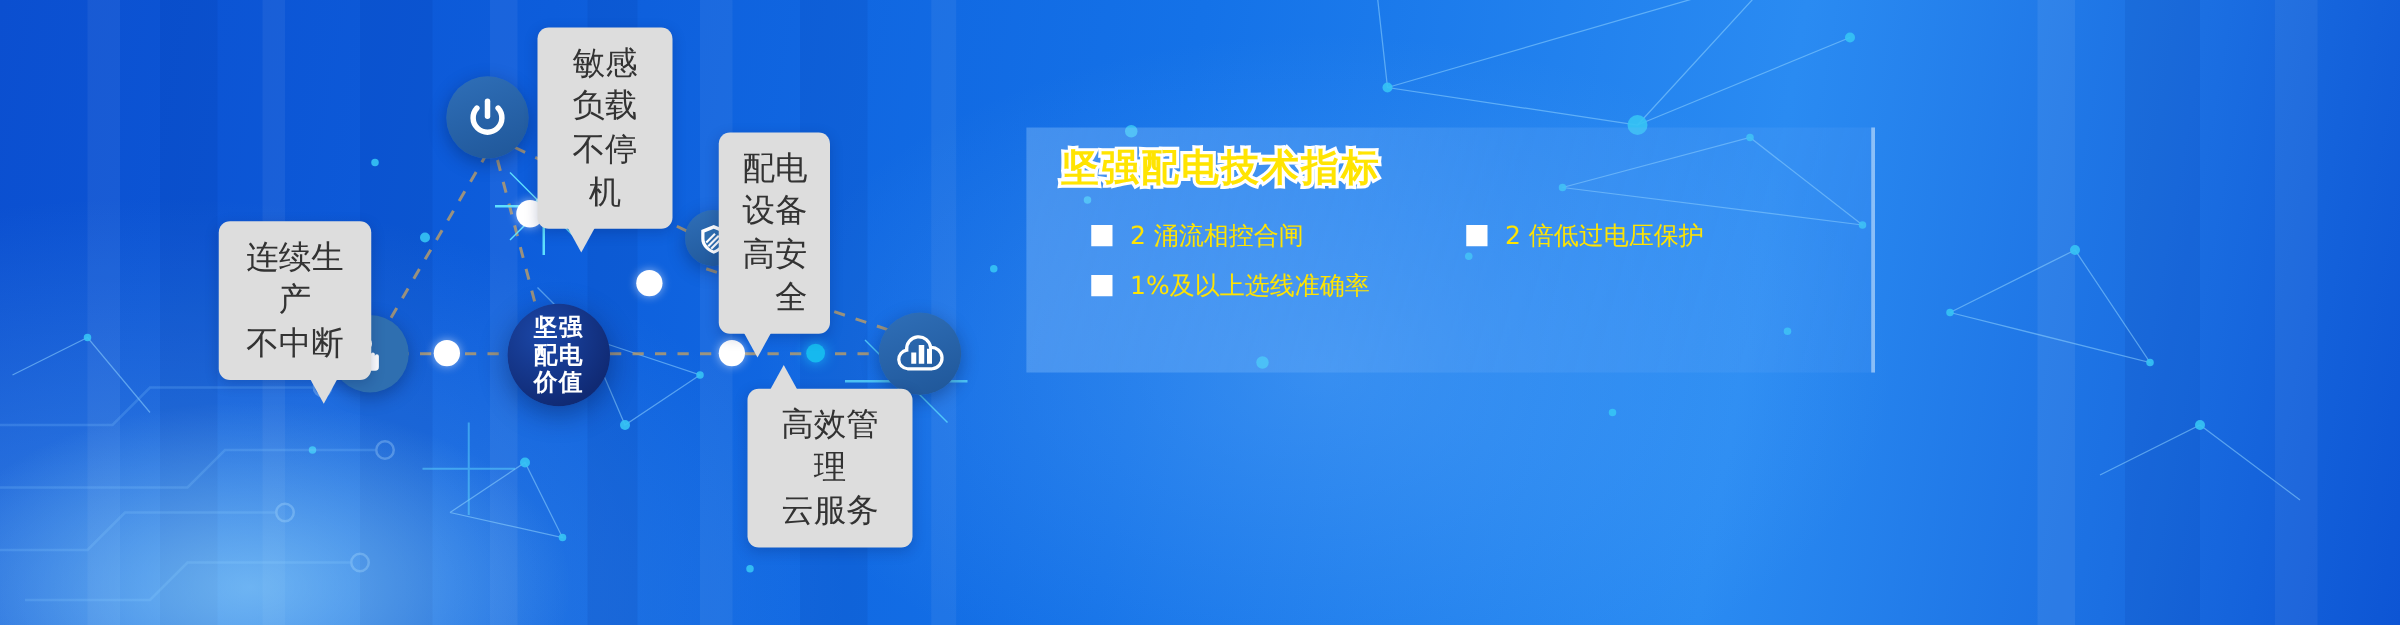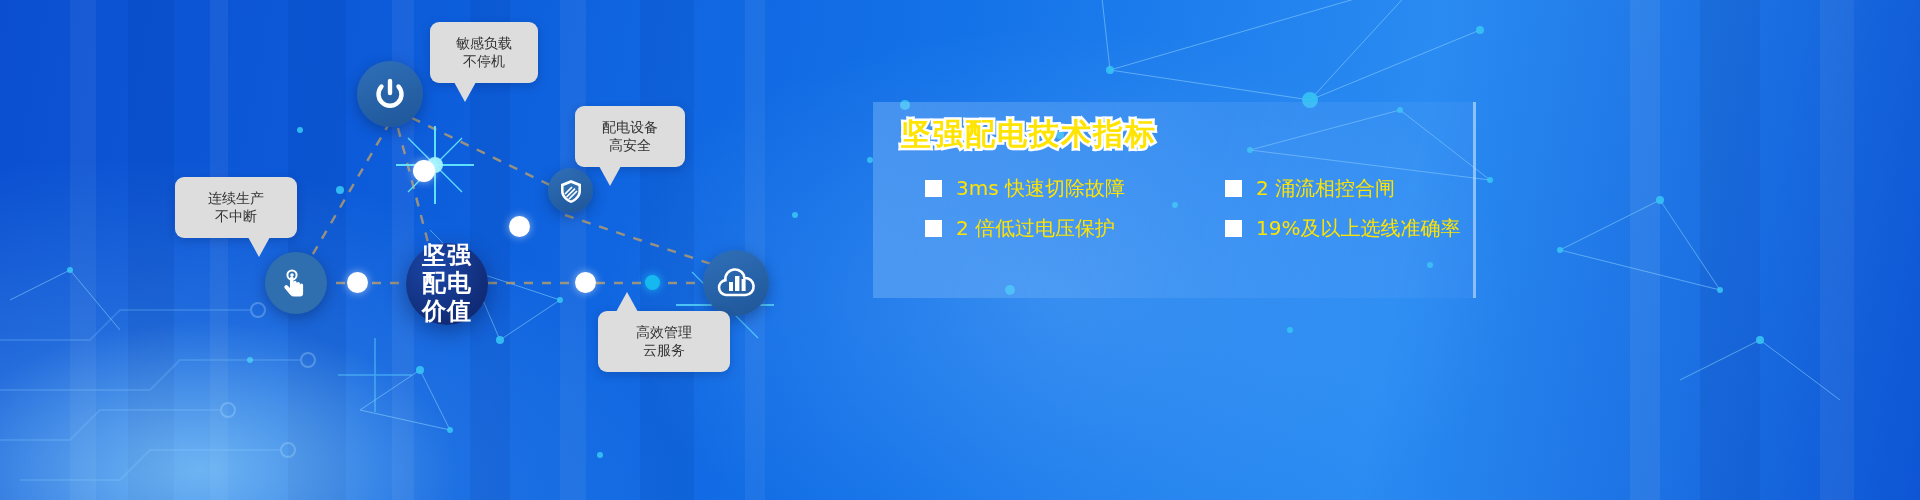--- a/index.html
+++ b/index.html
@@ -22,45 +22,45 @@
     background:radial-gradient(ellipse at center, rgba(160,225,255,.55), rgba(160,225,255,0) 70%);pointer-events:none;}
   .netsvg{position:absolute;inset:0;pointer-events:none;}
 
   
   .diagram{position:absolute;left:0;top:0;width:980px;height:500px;}
   .node{position:absolute;border-radius:50%;display:flex;align-items:center;justify-content:center;}
   .node.icon{background:linear-gradient(160deg,#2f6fb8,#1f5698);box-shadow:0 4px 14px rgba(0,20,60,.35);}
   .node.icon.flat{background:#2f6fb0;}
   .node.center{
     background:radial-gradient(circle at 35% 30%,#1b47a8,#102a74 75%);
-    color:#fff;font-weight:bold;font-size:24px;line-height:1.16;text-align:center;
+    color:#fff;font-weight:bold;font-size:19px;line-height:1.16;text-align:center;
     letter-spacing:1px;box-shadow:0 6px 22px rgba(4,20,70,.45);
   }
   .dot{position:absolute;border-radius:50%;background:#fff;box-shadow:0 0 8px rgba(255,255,255,.55);}
   .dot.cy{background:#16b9ef;box-shadow:0 0 10px rgba(30,200,255,.8);}
 
   
   .bubble{
     position:absolute;background:#dddddd;border-radius:9px;color:#333;
-    font-size:14px;line-height:1.32;text-align:center;padding:12px 18px;
+    font-size:26px;line-height:1.32;text-align:center;padding:12px 18px;
     box-shadow:0 3px 10px rgba(0,25,80,.22);white-space:pre-line;
   }
   .bubble:after{content:"";position:absolute;width:0;height:0;
     border-left:11px solid transparent;border-right:11px solid transparent;
     border-top:20px solid #dddddd;}
   .bubble.tail-bl:after{left:22%;bottom:-19px;}
   .bubble.tail-br:after{right:22%;bottom:-19px;}
   .bubble.tail-tl:after{left:14%;top:-19px;border-top:none;border-bottom:20px solid #dddddd;}
 
   
   .spark{position:absolute;pointer-events:none;}
 
   
   .panel{
-    position:absolute;left:873px;top:102px;width:603px;height:196px;
+    position:absolute;left:821px;top:102px;width:679px;height:196px;
     background:linear-gradient(105deg, rgba(158,208,255,.34), rgba(120,180,250,.20) 55%, rgba(110,170,250,.12));
     border-right:3px solid rgba(255,255,255,.35);
   }
   .panel-title{
     position:absolute;left:28px;top:12px;font-size:30px;font-weight:bold;color:#ffe401;
     -webkit-text-stroke:5px #ffffff;paint-order:stroke fill;letter-spacing:2px;
   }
   .spec-grid{position:absolute;left:52px;top:66px;right:10px;display:grid;
     grid-template-columns:300px 300px;grid-auto-rows:40px;}
   .spec{display:flex;align-items:center;gap:14px;}
@@ -227,44 +227,40 @@
         <rect x="26.6" y="14" width="4" height="12" fill="#fff"></rect>
       </svg>
     </div>
 
     <div class="node center" style="left:406px;top:243px;width:82px;height:82px;white-space:pre-line;">坚强
 配电
 价值</div>
 
     <div class="bubble tail-bl" style="left:430px;top:22px;width:108px;">敏感负载
 不停机</div>
-    <div class="bubble tail-bl" style="left:575px;top:106px;width:110px;">配电设备
+    <div class="bubble tail-bl" style="left:575px;top:106px;width:89px;text-align:right;">配电设备
 高安全</div>
     <div class="bubble tail-br" style="left:175px;top:177px;width:122px;">连续生产
 不中断</div>
     <div class="bubble tail-tl" style="left:598px;top:311px;width:132px;">高效管理
 云服务</div>
   </div>
 
   <div class="panel">
     <div class="panel-title">坚强配电技术指标</div>
 
     <div class="spec-grid">
-      <div class="spec">
-        <span class="sq"></span>
-        <span class="tx">3ms 快速切除故障</span>
-      </div>
       <div class="spec">
         <span class="sq"></span>
         <span class="tx">2 涌流相控合闸</span>
       </div>
       <div class="spec">
         <span class="sq"></span>
         <span class="tx">2 倍低过电压保护</span>
       </div>
       <div class="spec">
         <span class="sq"></span>
-        <span class="tx">19%及以上选线准确率</span>
+        <span class="tx">1%及以上选线准确率</span>
       </div>
     </div>
   </div>
 
 </div>
 
 </body></html>

